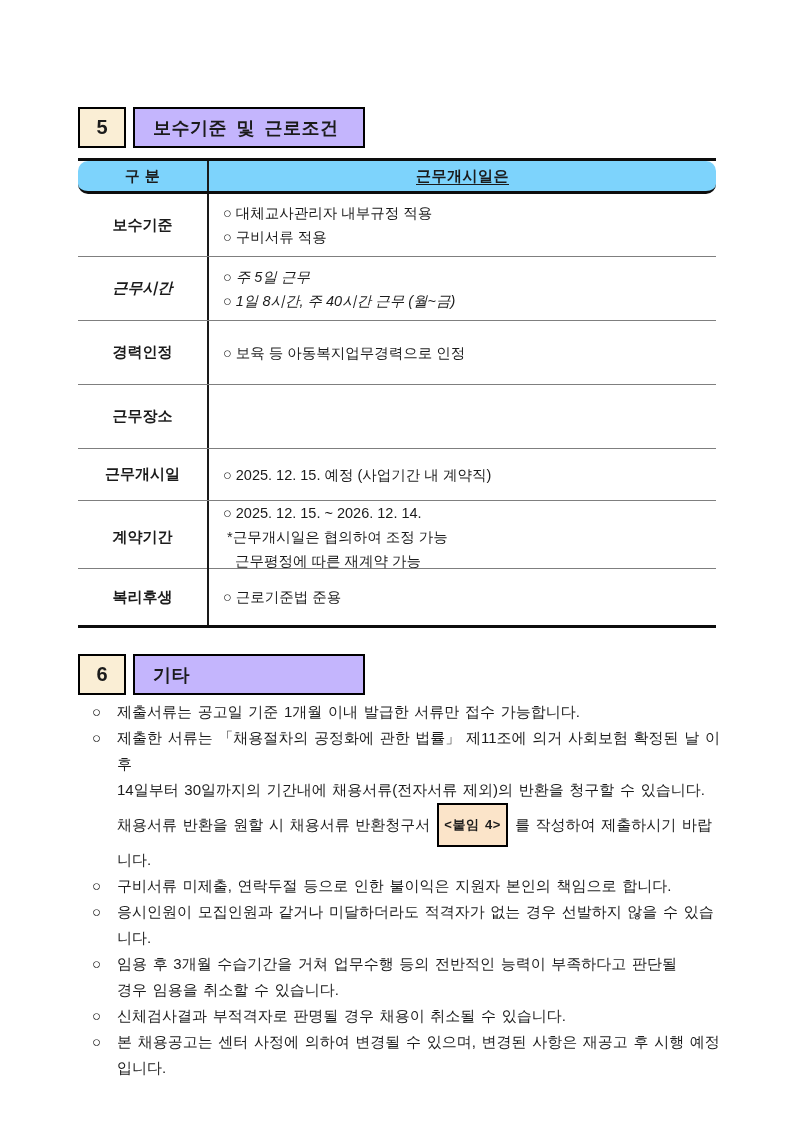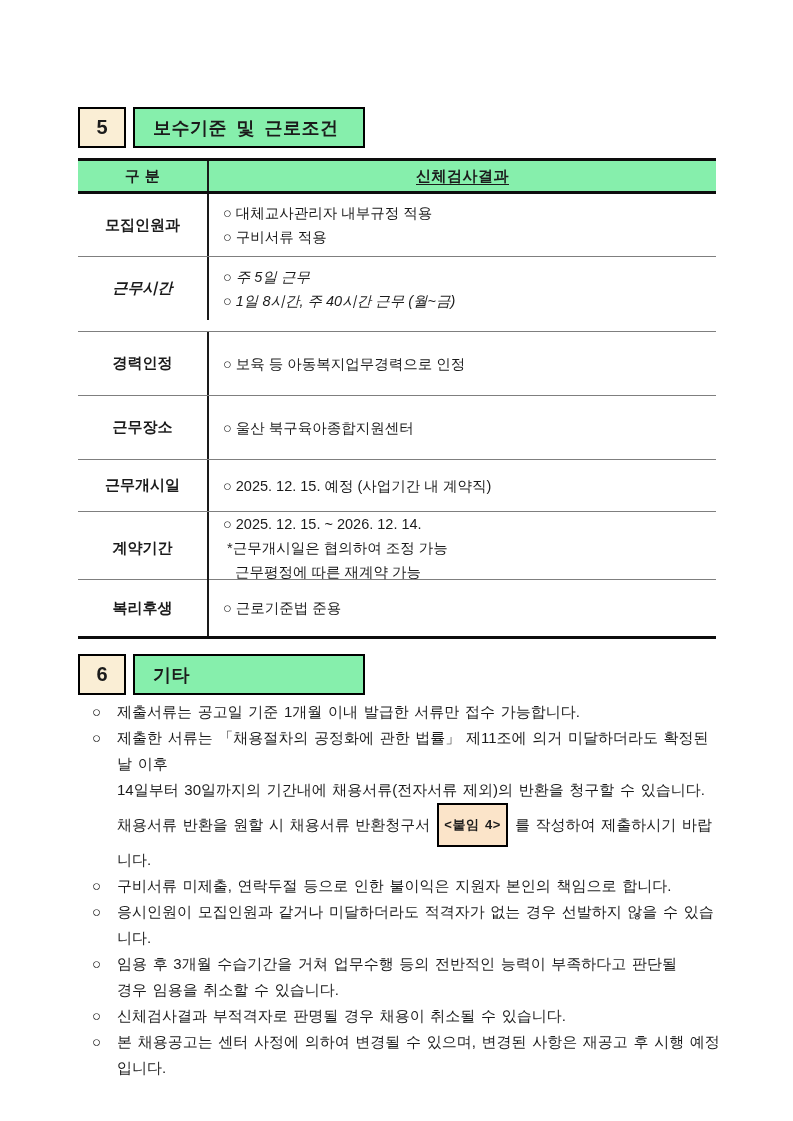--- a/index.html
+++ b/index.html
@@ -35,21 +35,21 @@
     align-items: center;
     justify-content: center;
     font-size: 20px;
     font-weight: bold;
   }
   .title-box {
     box-sizing: border-box;
     width: 232px;
     height: 41px;
     border: 2px solid #000;
-    background: #86efac;
+    background: #c4b5fd;
     display: flex;
     align-items: center;
     padding-left: 18px;
     font-size: 18px;
     font-weight: bold;
     letter-spacing: 0.5px;
     word-spacing: 4px;
   }
   #sec5 { top: 107px; }
   #sec6 { top: 654px; }
@@ -61,22 +61,23 @@
     top: 158px;
     width: 638px;
     border-top: 3px solid #0d0d0d;
     border-bottom: 3px solid #0d0d0d;
     font-size: 14.5px;
   }
   .t-header {
     display: grid;
     grid-template-columns: 131px 1fr;
     height: 30px;
-    background: #86efac;
+    background: #7dd3fc;
     border-bottom: 3px solid #0d0d0d;
+    border-radius: 10px;
   }
   .t-header > div {
     display: flex;
     align-items: center;
     justify-content: center;
     font-weight: bold;
     font-size: 15px;
     letter-spacing: 0.5px;
   }
   .t-header .hc1 { border-right: 2px solid #1a1a1a; }
@@ -100,21 +101,21 @@
     display: flex;
     flex-direction: column;
     justify-content: center;
     padding-left: 14px;
     line-height: 24px;
   }
   .t-content .indent1 { padding-left: 4px; }
   .t-content .indent2 { padding-left: 12px; }
   .r0 { height: 62px; }
   .r1 { height: 64px; font-style: italic; }
-  .r2 { height: 64px; margin-top: 11px; }
+  .r2 { height: 64px; }
   .r3 { height: 64px; }
   .r4 { height: 52px; }
   .r5 { height: 68px; }
   .r6 { height: 57px; }
 
   
   .notes {
     position: absolute;
     left: 92px;
     top: 699px;
@@ -151,26 +152,26 @@
 
   <div class="sec-header" id="sec5">
     <div class="num-box">5</div>
     <div class="title-box">보수기준 및 근로조건</div>
   </div>
 
   <div class="doc-table">
     <div class="t-header">
       <div class="hc1">구 분</div>
       <div class="hc2">
-          <span>신체검사결과</span>
+          <span>근무개시일은</span>
         </div>
     </div>
 
     <div class="t-row r0">
-      <div class="t-label">모집인원과</div>
+      <div class="t-label">보수기준</div>
       <div class="t-content">
         <div>○ 대체교사관리자 내부규정 적용</div>
         <div>○ 구비서류 적용</div>
       </div>
     </div>
 
     <div class="t-row r1">
       <div class="t-label">근무시간</div>
       <div class="t-content">
         <div>○ 주 5일 근무</div>
@@ -180,23 +181,20 @@
 
     <div class="t-row r2">
       <div class="t-label">경력인정</div>
       <div class="t-content">
         <div>○ 보육 등 아동복지업무경력으로 인정</div>
       </div>
     </div>
 
     <div class="t-row r3">
       <div class="t-label">근무장소</div>
-      <div class="t-content">
-        <div>○ 울산 북구육아종합지원센터</div>
-      </div>
     </div>
 
     <div class="t-row r4">
       <div class="t-label">근무개시일</div>
       <div class="t-content">
         <div>○ 2025. 12. 15. 예정 (사업기간 내 계약직)</div>
       </div>
     </div>
 
     <div class="t-row r5">
@@ -223,21 +221,21 @@
 
   <div class="notes">
 
     <div class="n-line">
       <span class="n-bullet">○</span>
       <span class="n-text">제출서류는 공고일 기준 1개월 이내 발급한 서류만 접수 가능합니다.</span>
     </div>
 
     <div class="n-line">
       <span class="n-bullet">○</span>
-      <span class="n-text">제출한 서류는 「채용절차의 공정화에 관한 법률」 제11조에 의거 미달하더라도 확정된 날 이후</span>
+      <span class="n-text">제출한 서류는 「채용절차의 공정화에 관한 법률」 제11조에 의거 사회보험 확정된 날 이후</span>
     </div>
 
     <div class="n-line n-cont">
       <span class="n-text">14일부터 30일까지의 기간내에 채용서류(전자서류 제외)의 반환을 청구할 수 있습니다.</span>
     </div>
 
     <div class="n-line n-cont">
       <span class="n-text"><span>채용서류 반환을 원할 시 채용서류 반환청구서</span><span class="badge">&lt;붙임 4&gt;</span><span>를 작성하여 제출하시기 바랍니다.</span></span>
     </div>
 

